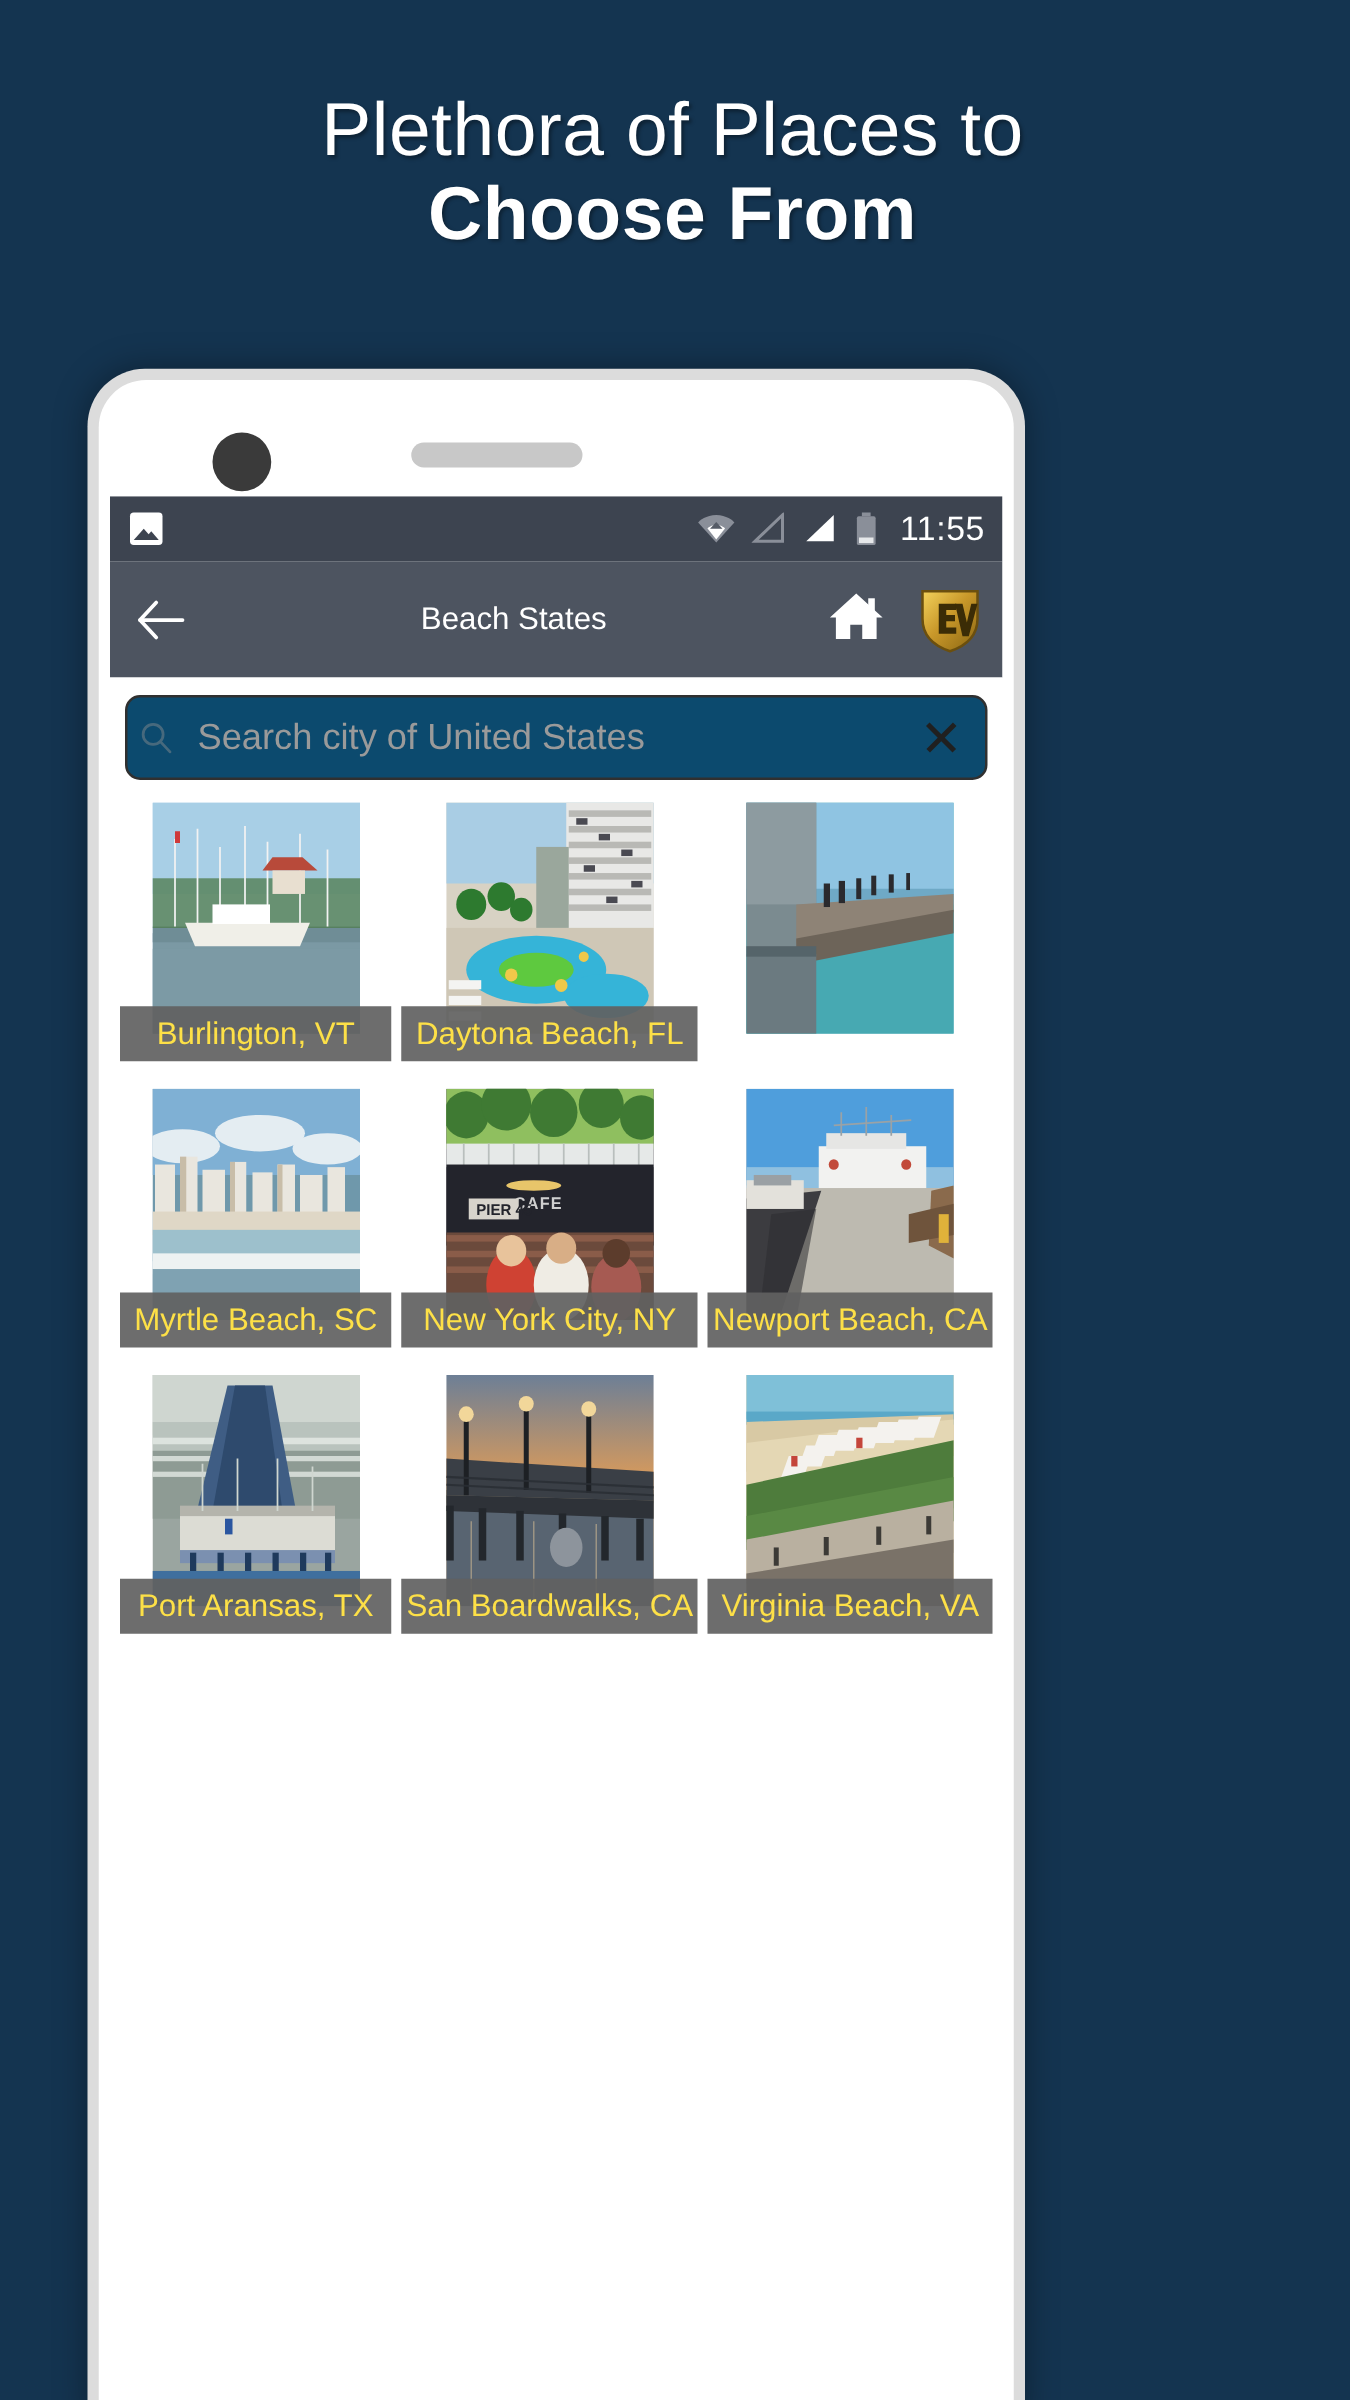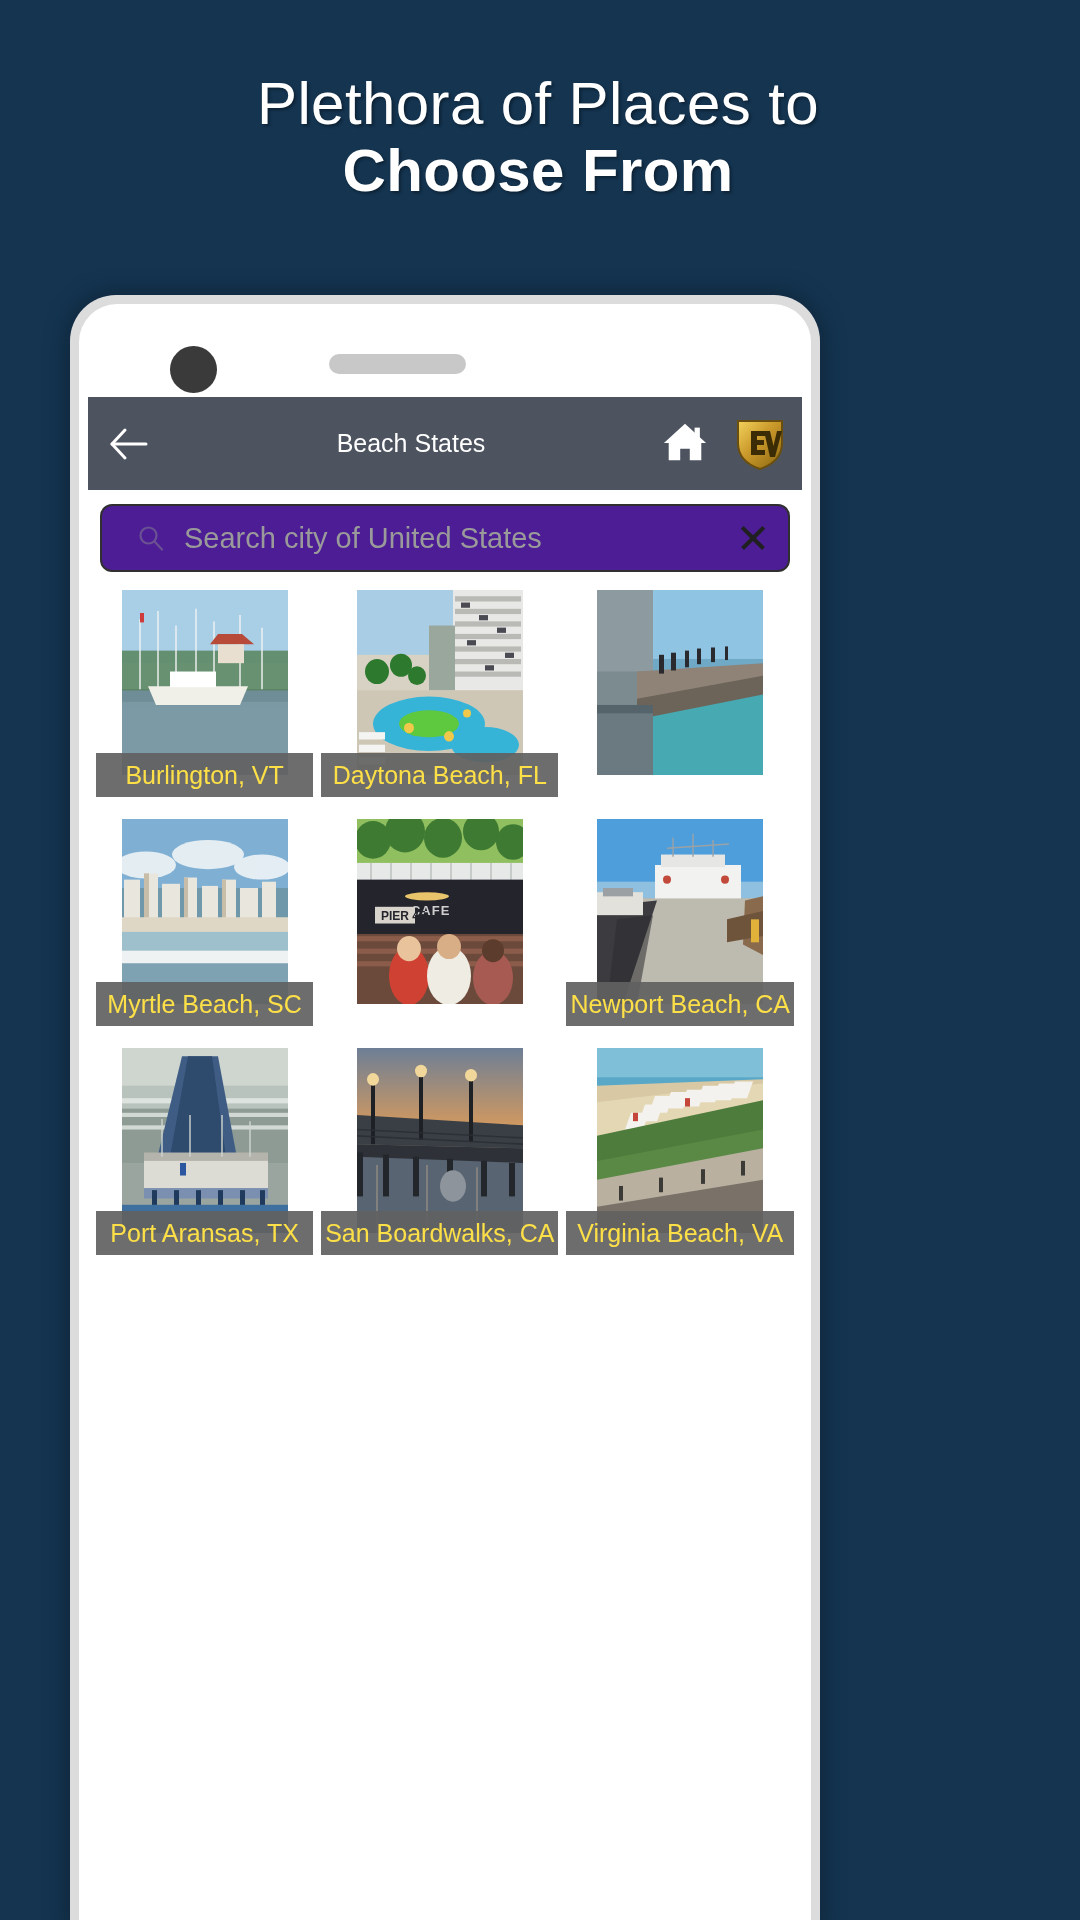--- a/index.html
+++ b/index.html
@@ -152,22 +152,22 @@
   }
 
   
   .search-wrap { padding: 14px 12px 10px 12px; background: #ffffff; }
   .search-box {
     height: 68px;
     border: 2px solid #303030;
     border-radius: 12px;
     display: flex;
     align-items: center;
-    padding: 0 20px 0 36px;
-    background: #4c1d95;
+    padding: 0 20px 0 10px;
+    background: #0c4a6e;
   }
   .search-mag { width: 26px; height: 26px; flex: 0 0 26px; opacity: 0.45; }
   .search-text {
     margin-left: 20px;
     color: #9a9a9a;
     font-size: 29px;
     flex: 1 1 auto;
     white-space: nowrap;
     overflow: hidden;
   }
@@ -235,20 +235,48 @@
 </div>
 
 <div class="phone">
   <div class="phone-inner">
 
     <div class="notch-camera"></div>
     <div class="notch-speaker"></div>
 
     <div class="screen">
 
+      <div class="status-bar">
+        <div class="sb-left">
+          <div class="icon-photo"></div>
+        </div>
+        <div class="sb-right">
+
+          <svg width="30" height="26" viewBox="0 0 30 26">
+            <path d="M15 2 C7 2 1.5 6.5 0.5 8 L15 24 L29.5 8 C28.5 6.5 23 2 15 2 Z" fill="#8a8f99"></path>
+            <path d="M15 10 C11 10 8.5 12 8 12.8 L15 21.5 L22 12.8 C21.5 12 19 10 15 10 Z" fill="#ffffff"></path>
+            <path d="M15 7.5 L20 13 L10 13 Z" fill="#555b66"></path>
+          </svg>
+
+          <svg width="28" height="26" viewBox="0 0 28 26">
+            <path d="M25 2 L25 23 L3 23 Z" fill="none" stroke="#8a8f99" stroke-width="2.4"></path>
+          </svg>
+
+          <svg width="28" height="26" viewBox="0 0 28 26">
+            <path d="M25 2 L25 23 L3 23 Z" fill="#ffffff"></path>
+          </svg>
+
+          <svg width="20" height="28" viewBox="0 0 20 28">
+            <rect x="6.5" y="1" width="7" height="3" fill="#8a8f99"></rect>
+            <rect x="2.5" y="4" width="15" height="23" rx="1.5" fill="#8a8f99"></rect>
+            <rect x="4.2" y="21" width="11.6" height="4.5" fill="#e6e8ea"></rect>
+          </svg>
+          <div class="sb-time">11:55</div>
+        </div>
+      </div>
 
       <div class="app-bar">
         <div class="back-arrow">
           <svg width="40" height="34" viewBox="0 0 40 34">
             <path d="M16 3 L3 17 L16 31" fill="none" stroke="#ffffff" stroke-width="3" stroke-linecap="round" stroke-linejoin="round"></path>
             <line x1="3" y1="17" x2="37" y2="17" stroke="#ffffff" stroke-width="3" stroke-linecap="round"></line>
           </svg>
         </div>
 
         <div class="titles">
@@ -462,20 +490,21 @@
                 <rect x="0" y="136" width="166" height="5"></rect>
               </g>
               <ellipse cx="52" cy="150" rx="20" ry="28" fill="#cf4233"></ellipse>
               <circle cx="52" cy="124" r="12" fill="#e8c39b"></circle>
               <ellipse cx="92" cy="150" rx="22" ry="28" fill="#efece4"></ellipse>
               <circle cx="92" cy="122" r="12" fill="#d8ae86"></circle>
               <ellipse cx="136" cy="152" rx="20" ry="26" fill="#a65a52"></ellipse>
               <circle cx="136" cy="126" r="11" fill="#5c3c2c"></circle>
             </svg>
           </div>
+          <div class="tile-label">New York City, NY</div>
         </div>
 
         <div class="tile">
           <div class="tile-photo">
             <svg viewBox="0 0 166 177" preserveAspectRatio="none">
               <rect width="166" height="177" fill="#b3b0a8"></rect>
               <rect width="166" height="74" fill="#4f9edc"></rect>
               <rect y="60" width="166" height="16" fill="#8fc0e0"></rect>
               <rect x="58" y="44" width="86" height="34" fill="#f2f2f0"></rect>
               <rect x="64" y="34" width="64" height="12" fill="#e6e6e4"></rect>

